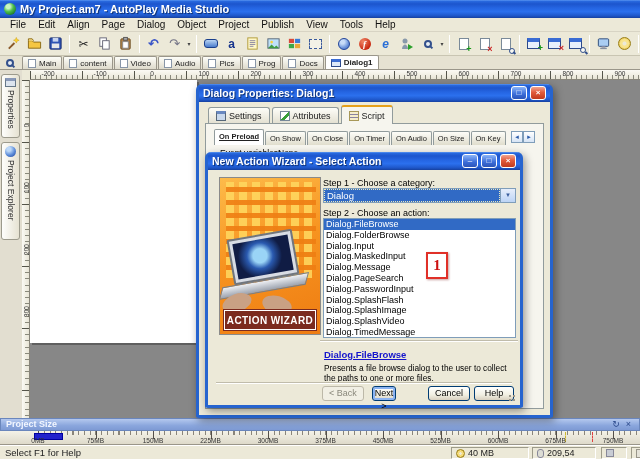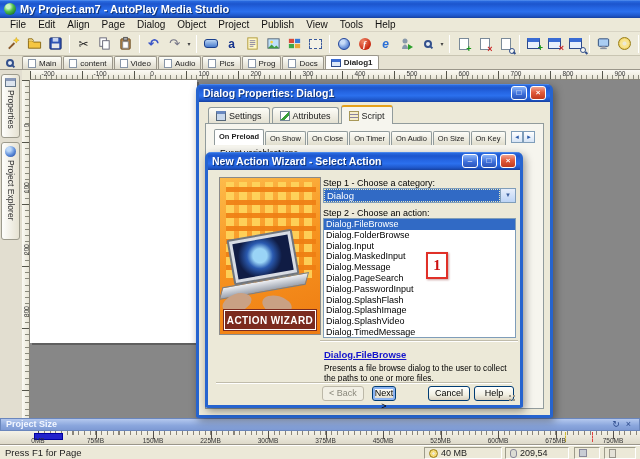--- a/index.html
+++ b/index.html
@@ -127,21 +127,21 @@
     background-image:linear-gradient(135deg,transparent 45%,#3aa03a 45% 70%,transparent 70%); }
   .ti-script { background:#f6eecb; border:1px solid #a89858;
     background-image:repeating-linear-gradient(180deg,transparent 0 2px,#8a84a0 2px 3px); }
   .tabpage { position:absolute; left:6px; right:6px; top:39px; bottom:6px;
     border:1px solid #919b9c; background:#f6f5ee; }
   .stabs { position:absolute; left:8px; right:36px; top:5px; height:16px; display:flex;
     align-items:flex-end; overflow:hidden; }
   .stab { height:14px; line-height:13px; padding:0 4px; font-size:7.5px; color:#222;
     border:1px solid #919b9c; border-bottom:none; border-radius:2px 2px 0 0;
     background:linear-gradient(#fdfdf8,#e0ddcd); margin-right:1px; white-space:nowrap; }
-  .stab.active { background:#fff; height:16px; font-weight:bold; }
+  .stab.active { background:#fff; height:16px; font-weight:bold;text-decoration:underline; }
   .stab-arrows { position:absolute; right:8px; top:7px; display:flex; }
   .sarrow { width:12px; height:12px; border:1px solid #7f9db9; background:linear-gradient(#fff,#d6e4f6);
     color:#2a5aa8; font-size:7px; line-height:10px; text-align:center; }
   .evrow { position:absolute; left:14px; top:24px; font-size:8.5px; color:#000; }
   .evval { position:absolute; left:58px; top:0; white-space:nowrap; }
 
   
   .wizard { left:205px; top:152px; width:318px; height:256px; z-index:10; }
   .wiz-art { position:absolute; left:11px; top:25px; width:102px; height:158px; border:1px solid #8a8a8a;
     background:linear-gradient(160deg,#fdbb4a 0%,#f79420 45%,#ee7c12 100%); overflow:hidden; }
@@ -213,21 +213,21 @@
     border:1px solid #0000a0; }
   .dash { position:absolute; top:1px; bottom:2px; width:0; }
   .dash.yellow { left:565px; border-left:1px dashed #cdb72e; }
   .dash.red { left:592px; border-left:1px dashed #e04040; }
 
   
   .statusbar { position:absolute; left:0; top:445px; width:640px; height:14px; background:#ece9d8;
     border-top:1px solid #fff; font-size:9.5px; color:#222; }
   .sb-text { position:absolute; left:5px; top:1px; }
   .sb-pane { position:absolute; top:1px; height:12px; border:1px solid; border-color:#9d9b8a #fff #fff #9d9b8a;
-    display:flex; align-items:center; gap:3px; padding:0 4px; font-size:9px; white-space:nowrap; }
+    display:flex; align-items:center; gap:3px; padding:0 4px; font-size:9px; white-space:nowrap;margin-left:27px; }
   .sb-cd { width:9px; height:9px; border-radius:50%; flex:none;
     background:radial-gradient(circle,#ece9d8 0 1px,#f6dc7a 1.5px 3px,#d4a92c 4.5px); border:1px solid #9a8018; }
   .sb-mouse { width:7px; height:9px; border:1px solid #889; border-radius:3px; background:#dcdcd4; flex:none; }
   .sb-sq { width:8px; height:8px; background:#c8ccd4; border:1px solid #889; flex:none; }
   .sb-pg { width:7px; height:9px; background:#e4e2d8; border:1px solid #99968a; flex:none; }
 </style>
 </head>
 <body>
 
 <div id="app">
@@ -593,21 +593,21 @@
       <span class="slab" style="left:325.5px">375MB</span>
       <span class="slab" style="left:383px">450MB</span>
       <span class="slab" style="left:440.5px">525MB</span>
       <span class="slab" style="left:498px">600MB</span>
       <span class="slab" style="left:555.5px">675MB</span>
       <span class="slab" style="left:613px">750MB</span>
     </div>
   </div>
 
   <div class="statusbar">
-    <span class="sb-text">Press F1 for Page</span>
+    <span class="sb-text">Select F1 for Help</span>
     <span class="sb-pane" style="left:424px;width:78px">
       <span class="sb-cd"></span>
       <span>40 MB</span>
     </span>
     <span class="sb-pane" style="left:505px;width:64px">
       <span class="sb-mouse"></span>
       <span>209,54</span>
     </span>
     <span class="sb-pane" style="left:574px;width:26px">
       <span class="sb-sq"></span>

